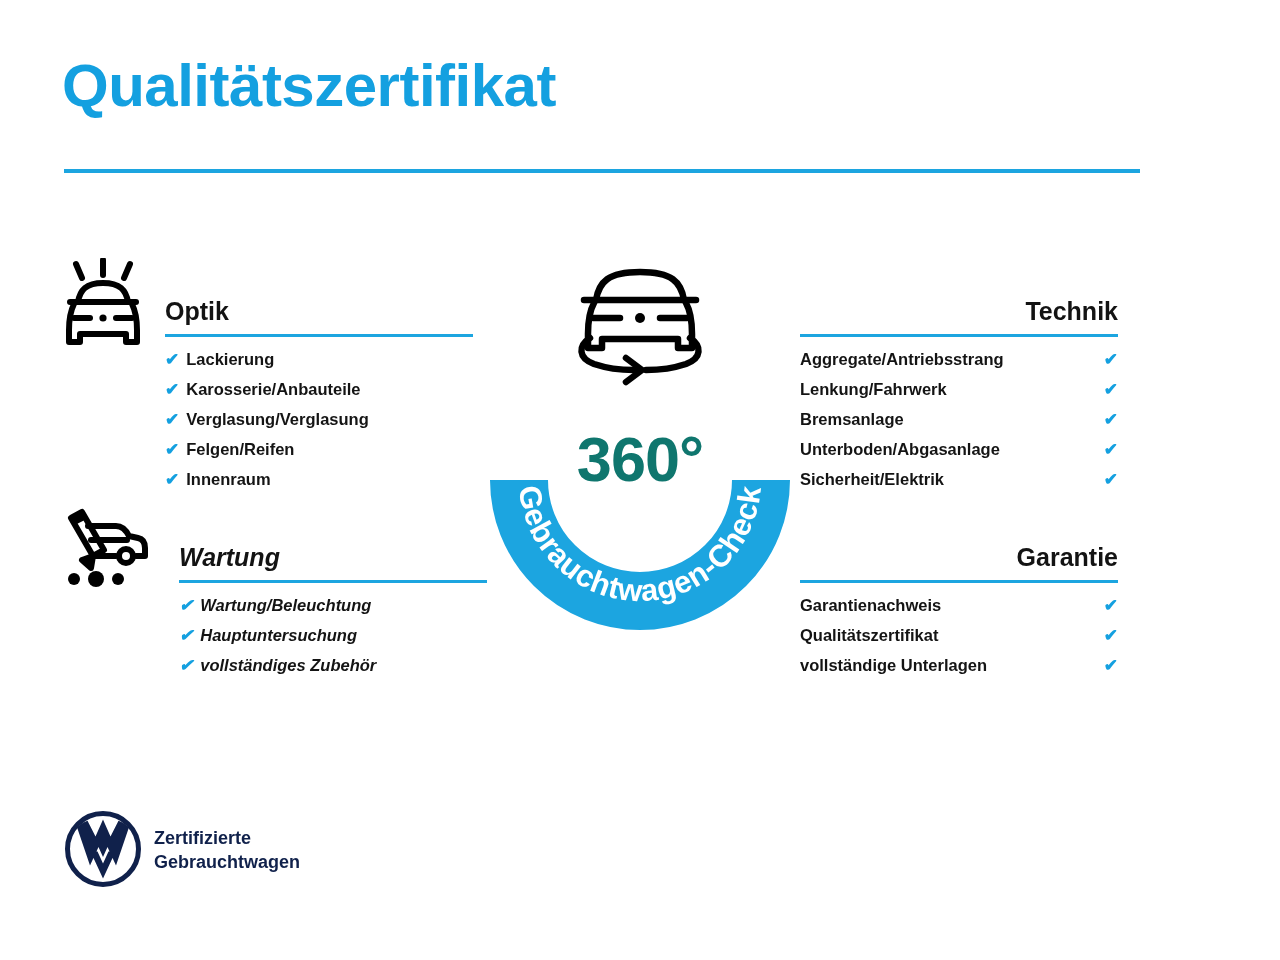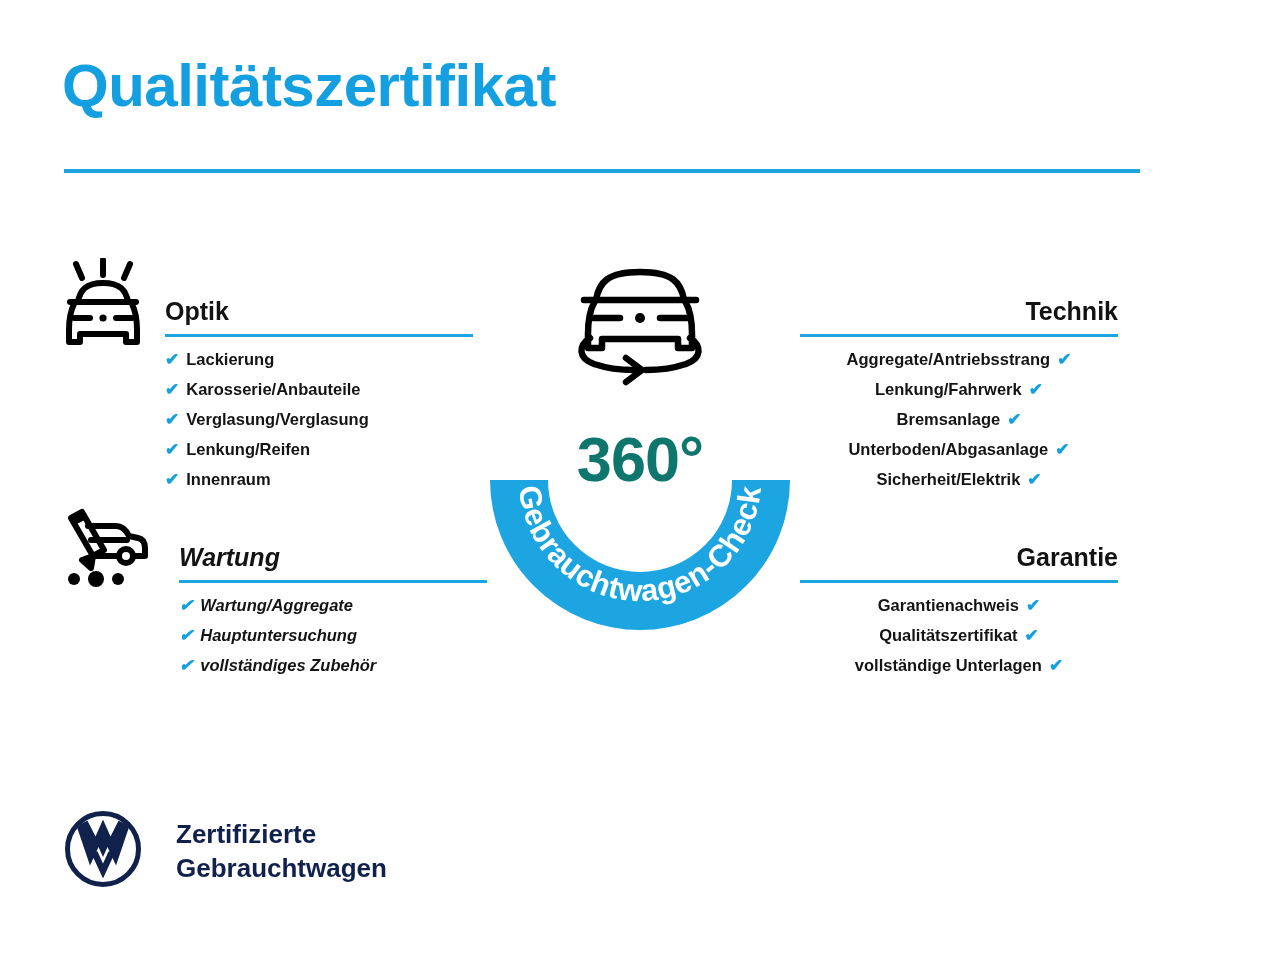--- a/index.html
+++ b/index.html
@@ -79,21 +79,21 @@
   .check-list li {
     display: flex;
     align-items: baseline;
     height: 30px;
     font-size: 16.5px;
     font-weight: 600;
     color: #141414;
     white-space: nowrap;
   }
   .left .check-list li  { justify-content: flex-start; }
-  .right .check-list li { justify-content: center; }
+  .right .check-list li { justify-content: space-between; }
 
   .tick {
     color: #14A0E0;
     font-size: 17px;
     font-weight: bold;
     line-height: 1;
   }
   .left  .tick { margin-right: 7px; }
   .right .tick { margin-left: 7px; }
 
@@ -137,22 +137,22 @@
   
   #footer {
     position: absolute;
     left: 64px;
     top: 810px;
     display: flex;
     align-items: center;
   }
   #footer .vw-mark { flex: 0 0 auto; }
   #footer .vw-text {
-    margin-left: 34px;
-    font-size: 26px;
+    margin-left: 12px;
+    font-size: 18px;
     font-weight: bold;
     line-height: 1.32;
     color: #10214B;
     white-space: nowrap;
   }
 </style>
 </head>
 <body>
 
 <div id="page">
@@ -233,38 +233,38 @@
       <li>
         <span class="tick">✔</span>
         <span>Karosserie/Anbauteile</span>
       </li>
       <li>
         <span class="tick">✔</span>
         <span>Verglasung/Verglasung</span>
       </li>
       <li>
         <span class="tick">✔</span>
-        <span>Lenkung/Reifen</span>
+        <span>Felgen/Reifen</span>
       </li>
       <li>
         <span class="tick">✔</span>
         <span>Innenraum</span>
       </li>
     </ul>
   </div>
 
   <div class="block left" id="block-wartung">
     <div class="block-head">
       <div class="block-title">Wartung</div>
       <div class="block-rule"></div>
     </div>
     <ul class="check-list">
       <li>
         <span class="tick">✔</span>
-        <span>Wartung/Aggregate</span>
+        <span>Wartung/Beleuchtung</span>
       </li>
       <li>
         <span class="tick">✔</span>
         <span>Hauptuntersuchung</span>
       </li>
       <li>
         <span class="tick">✔</span>
         <span>vollständiges Zubehör</span>
       </li>
     </ul>

